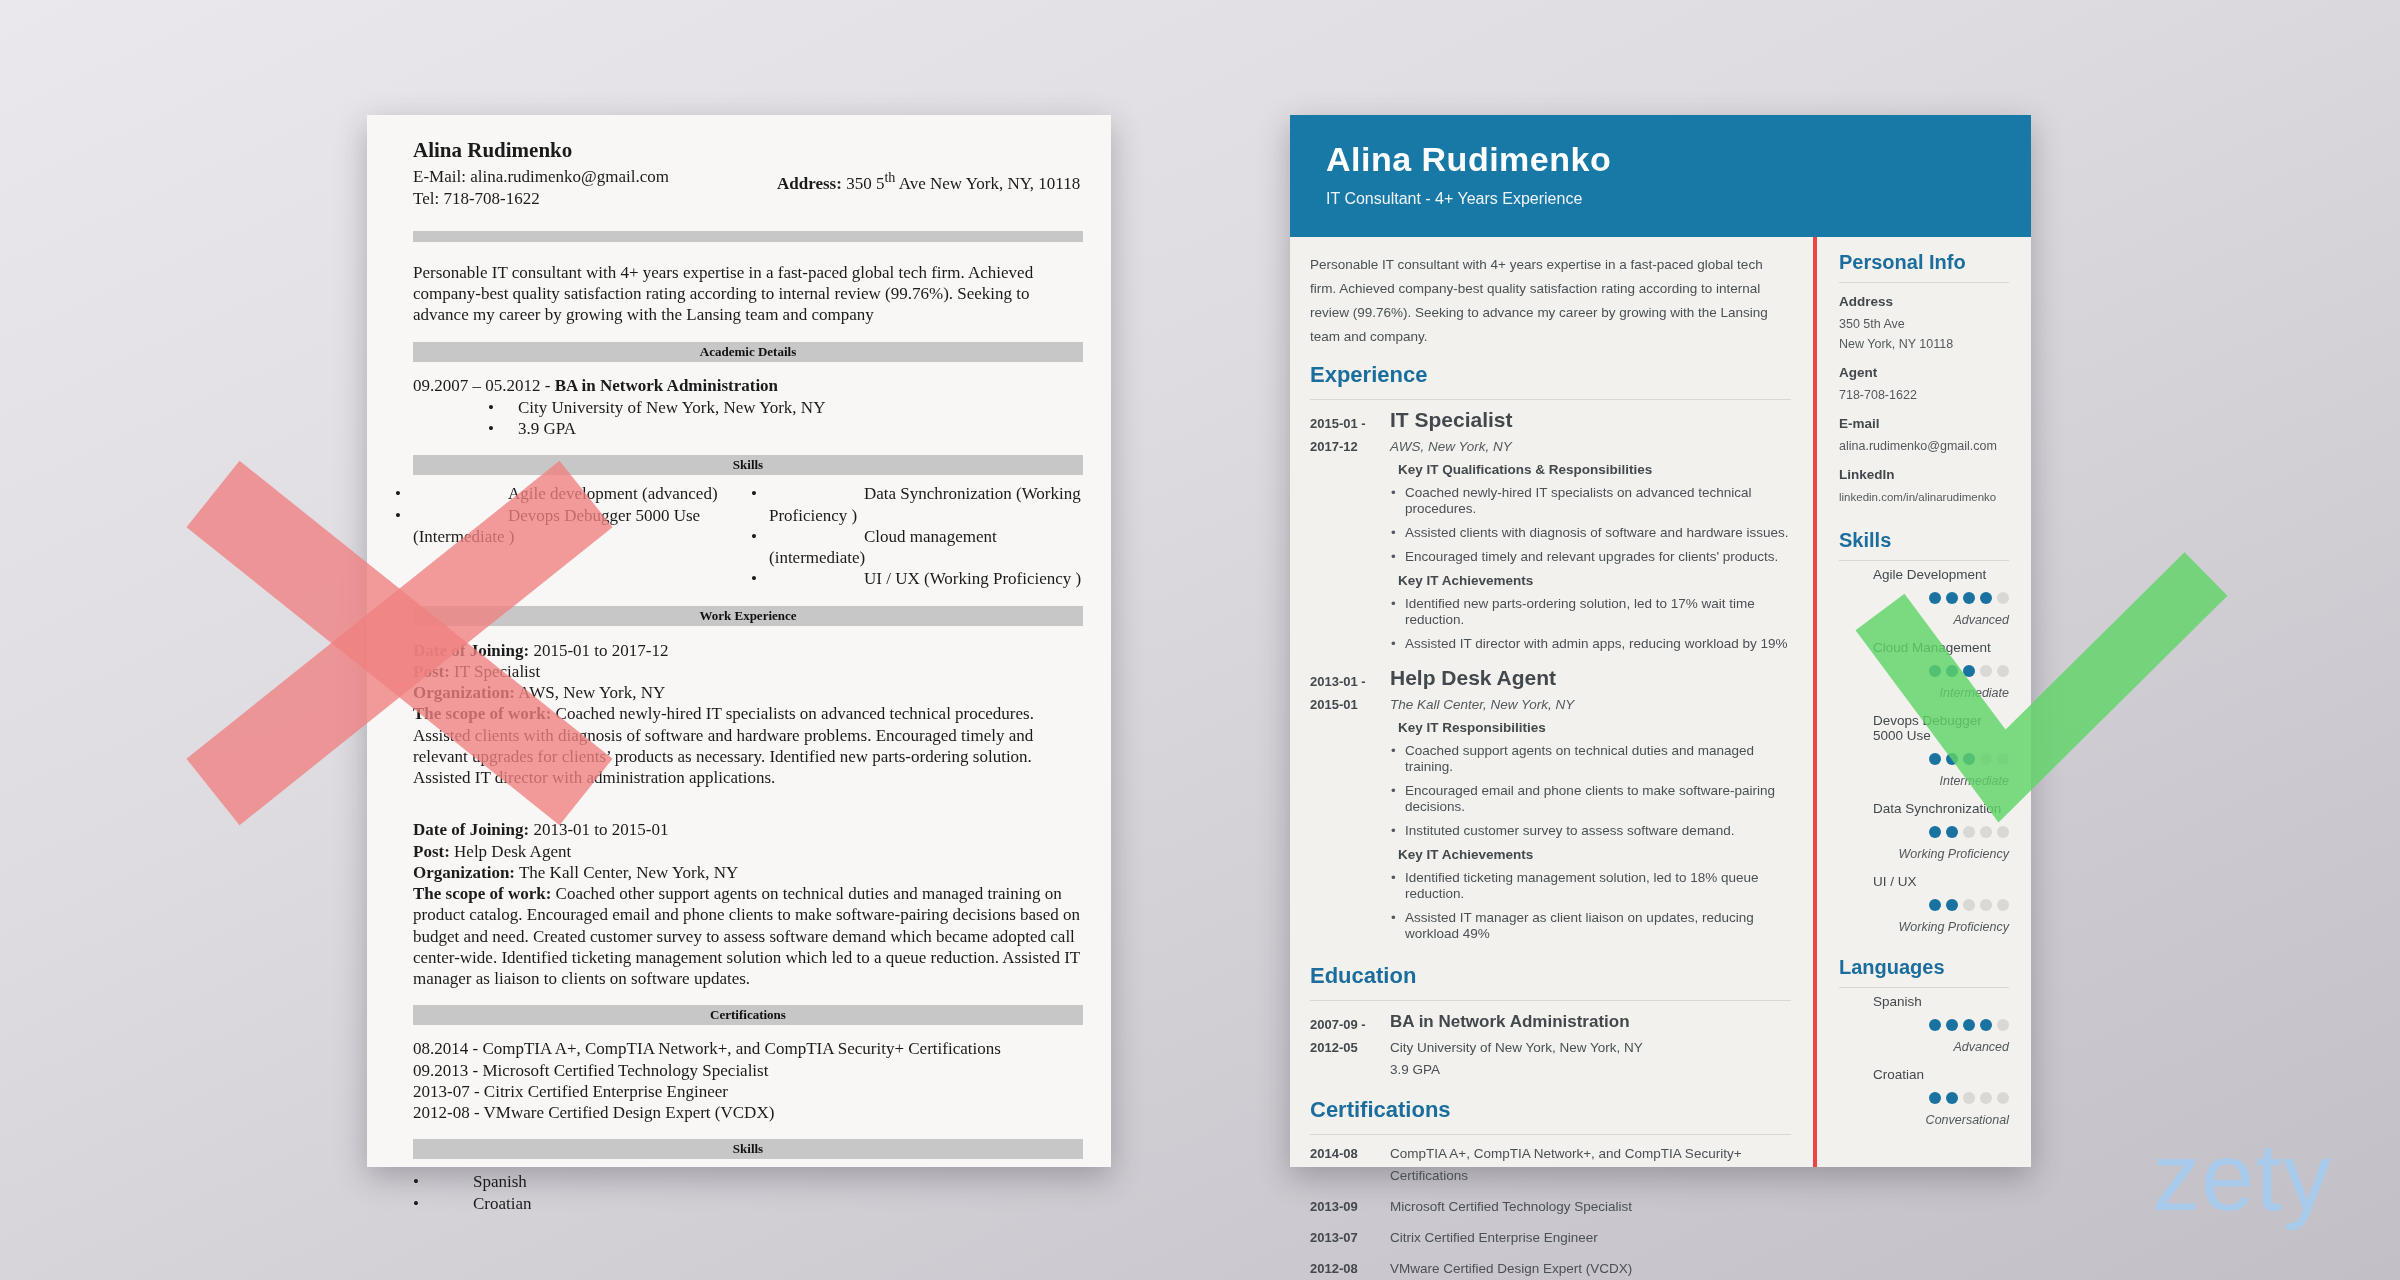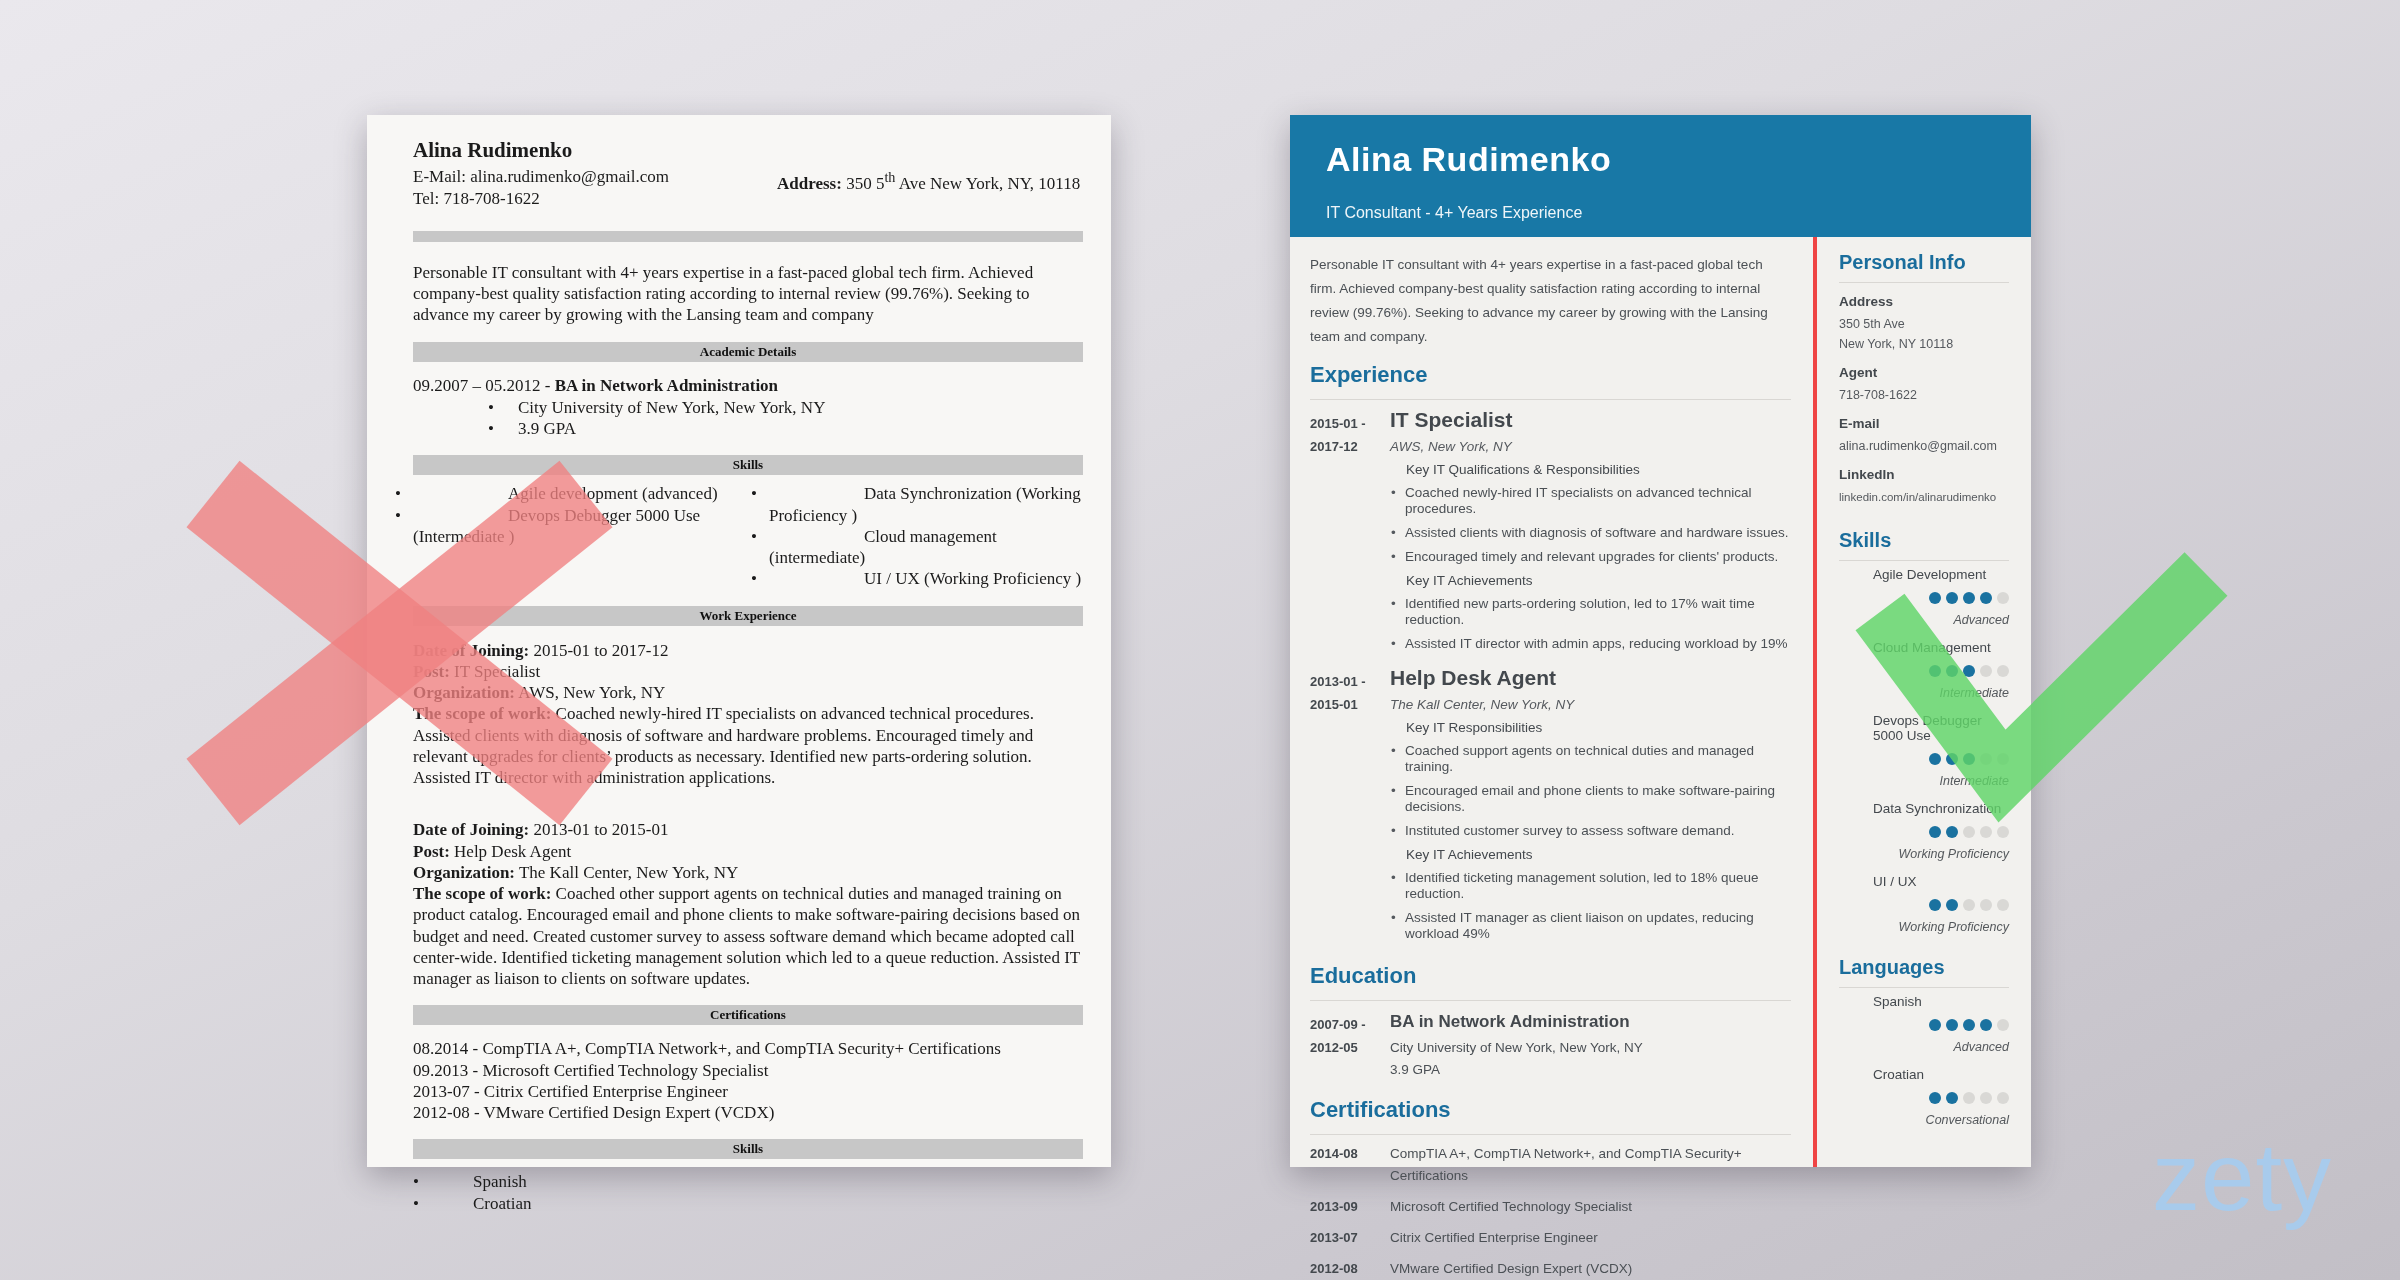--- a/index.html
+++ b/index.html
@@ -46,34 +46,34 @@
   
   .paper-good {
     position:absolute; left:1290px; top:115px; width:741px; height:1052px;
     background:#f2f1ee; box-shadow:0 10px 30px rgba(55,50,65,.33);
     color:#4b5055;
   }
   .good-header {
     height:122px; background:#1878a6; padding:25px 0 0 36px; color:#fff;
   }
   .good-name { font-size:34px; font-weight:bold; letter-spacing:.5px; }
-  .good-title { font-size:16px; margin-top:25px; color:rgba(255,255,255,.93); }
+  .good-title { font-size:16px; margin-top:11px; color:rgba(255,255,255,.93); }
   .good-body { display:flex; height:930px; }
   .good-main { width:523px; padding:16px 22px 0 20px; }
   .good-summary { font-size:13.5px; line-height:24px; color:#4b5055; }
   .sec-heading {
     color:#1a6d9c; font-size:22px; font-weight:bold; margin-top:13px;
     padding-bottom:11px; border-bottom:1px solid #d9d7d3; margin-bottom:8px;
   }
   .xp-row { display:flex; margin-top:6px; }
   .xp-dates { width:80px; font-size:13px; font-weight:bold; color:#43484d; line-height:23px; padding-top:4px; }
   .xp-body { flex:1; }
   .xp-role { font-size:21px; font-weight:bold; color:#43484d; margin-bottom:7px; }
   .xp-org { font-size:13.5px; font-style:italic; color:#55595e; margin-bottom:8px; }
-  .xp-group-label { font-size:13.5px; font-weight:normal; color:#43484d; margin:8px 16px; }
+  .xp-group-label { font-size:13.5px; font-weight:bold; color:#43484d; margin:8px 8px; }
   ul.xp-bullets { list-style:none; }
   ul.xp-bullets li { position:relative; font-size:13.5px; line-height:16px; padding-left:15px; margin-bottom:8px; color:#4b5055; }
   ul.xp-bullets li::before { content:"\2022"; position:absolute; left:1px; color:#55595e; }
   .edu-degree { font-size:17px; font-weight:bold; color:#43484d; margin-bottom:8px; padding-top:3px; }
   .edu-line { font-size:13.5px; margin-bottom:7px; }
   .cert-row { display:flex; margin-bottom:9px; }
   .cert-date { width:80px; font-size:13px; font-weight:bold; color:#43484d; line-height:22px; }
   .cert-text { flex:1; font-size:13.5px; line-height:22px; }
   .good-sidebar { width:218px; border-left:4px solid #ef4444; padding:14px 22px 0 22px; }
   .sb-heading {

